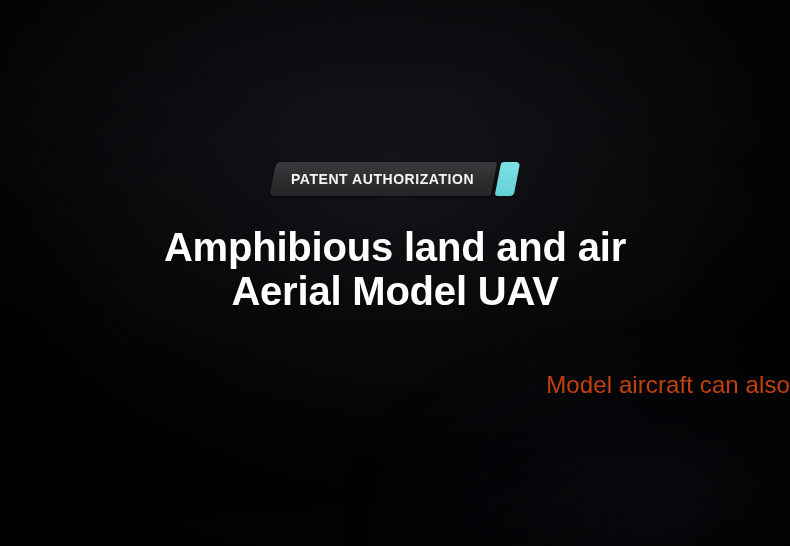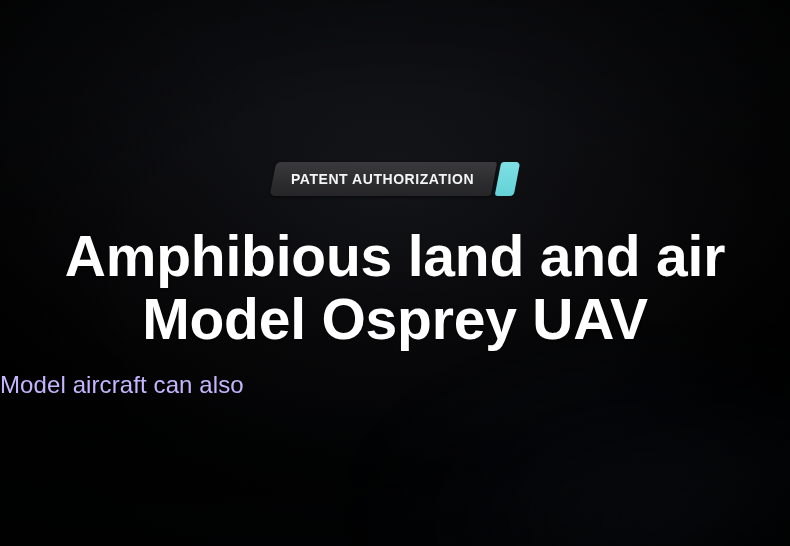--- a/index.html
+++ b/index.html
@@ -121,41 +121,41 @@
   }
 
   
   .headline {
     position: absolute;
     top: 214px;
     left: 0;
     right: 0;
     text-align: center;
     color: #ffffff;
-    font-size: 57px;
+    font-size: 40px;
     font-weight: bold;
     line-height: 1.11;
     letter-spacing: -0.2px;
     text-shadow: 0 1px 2px rgba(0,0,0,0.55);
     margin-top: 11px;
   }
 
   .headline .hl-line {
     display: block;
     white-space: nowrap;
   }
 
   
   .subtitle {
     position: absolute;
     top: 345px;
     left: 0;
     right: 0;
-    text-align: left;
-    color: #c4b5fd;
+    text-align: right;
+    color: #c2410c;
     font-size: 24px;
     font-weight: normal;
     line-height: 1.36;
     letter-spacing: 0.1px;
   }
 
   .subtitle .sub-line {
     display: block;
     white-space: nowrap;
   }
@@ -174,21 +174,21 @@
 
     <div class="badge-wrap">
       <div class="badge-plate">
         <span class="badge-text">PATENT AUTHORIZATION</span>
       </div>
       <div class="badge-accent"></div>
     </div>
 
     <h1 class="headline">
       <span class="hl-line">Amphibious land and air</span>
-      <span class="hl-line">Model Osprey UAV</span>
+      <span class="hl-line">Aerial Model UAV</span>
     </h1>
 
     <p class="subtitle">
       <span class="sub-line">Model aircraft can also</span>
     </p>
 
   </div>
 </div>
 
 </body></html>

